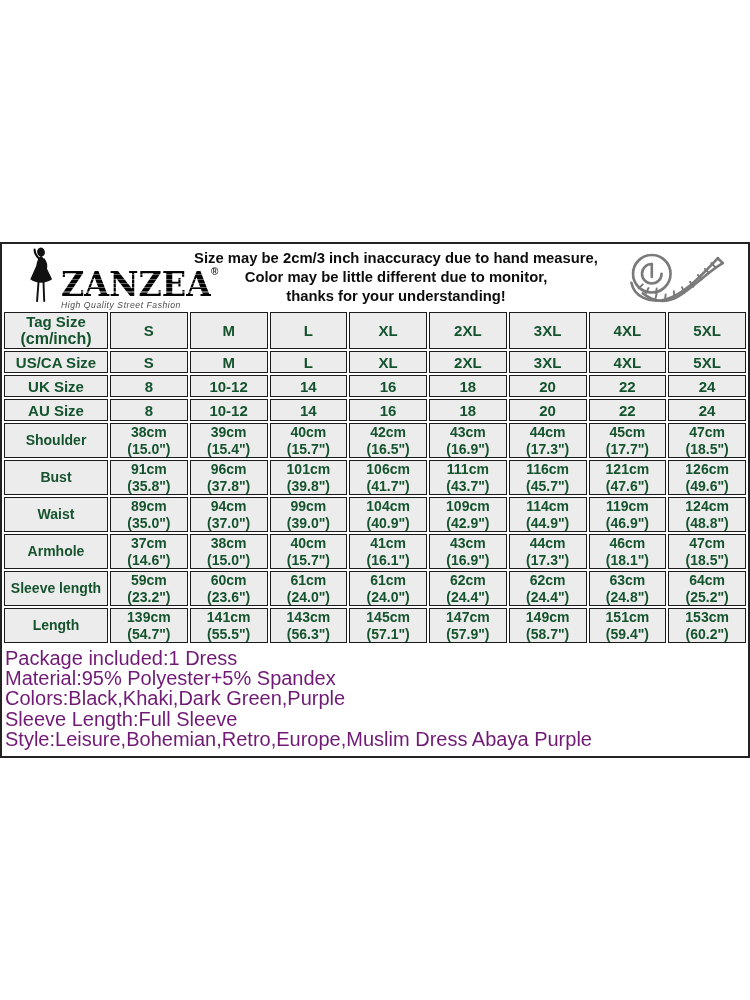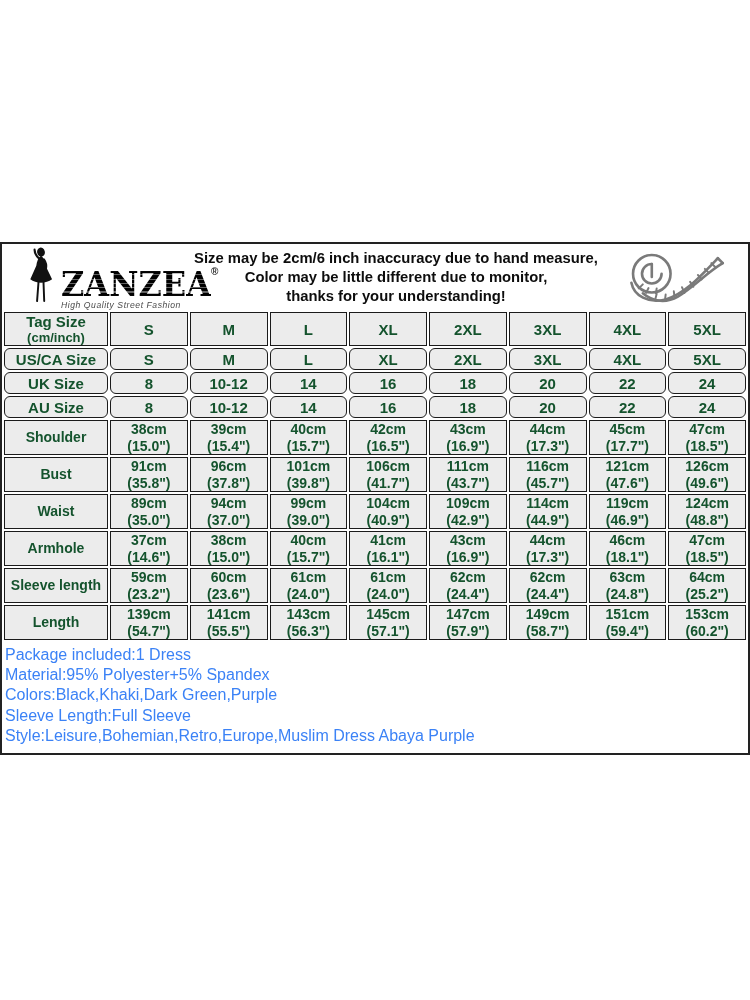--- a/index.html
+++ b/index.html
@@ -33,26 +33,26 @@
   table.size {
     border-collapse:separate; border-spacing:2px; table-layout:fixed;
     width:100%; font-weight:bold; color:#14532d;
   }
   table.size td {
     background:#ececec; border:1px solid #1b1b1b; text-align:center;
     vertical-align:middle; padding:0; overflow:hidden;
   }
   col.c-label { width:104px; }
   tr.r-tag td { height:31px; font-size:15px; }
-  tr.r-tag td .l2 { font-size:13px; }
-  tr.r-size td { height:20px; font-size:15px;border-radius:6px; }
+  tr.r-tag td .l2 { font-size:16px; }
+  tr.r-size td { height:20px; font-size:15px; }
   tr.r-meas td { height:32px; font-size:14px; line-height:16.5px; }
   td.lbl { font-size:14.5px; }
   
-  .details { padding:3px 3px 7px 3px; font-size:16px; line-height:20.2px; color:#3b82f6; }
+  .details { padding:3px 3px 7px 3px; font-size:20px; line-height:20.2px; color:#701a75; }
   .details .dline { white-space:nowrap; }
 </style>
 </head>
 <body>
 
 <div class="sheet">
 
   <div class="band">
     <div class="logo">
       <span class="fig">
@@ -73,21 +73,21 @@
       </span>
       <span class="brand-col">
         <span class="brand-row">
           <span class="brand-name">ZANZEA</span>
           <span class="reg">®</span>
         </span>
         <span class="tagline">High Quality Street Fashion</span>
       </span>
     </div>
     <div class="notice">
-      <div>Size may be 2cm/6 inch inaccuracy due to hand measure,</div>
+      <div>Size may be 2cm/3 inch inaccuracy due to hand measure,</div>
       <div>Color may be little different due to monitor,</div>
       <div>thanks for your understanding!</div>
     </div>
     <div class="tape-wrap">
       <svg width="122" height="62" viewBox="0 0 132 76">
         <g fill="none" stroke="#7a7a7a" stroke-width="3.2" stroke-linecap="round">
           <circle cx="40" cy="34" r="23"></circle>
           <path d="M40 34 m0 -12 a12 12 0 1 0 12 12"></path>
           <path d="M40 22 L40 38"></path>
           <path d="M15 45 C 18 61, 36 71, 57 65.5 C 80 58.5, 97 40, 121 15"></path>

